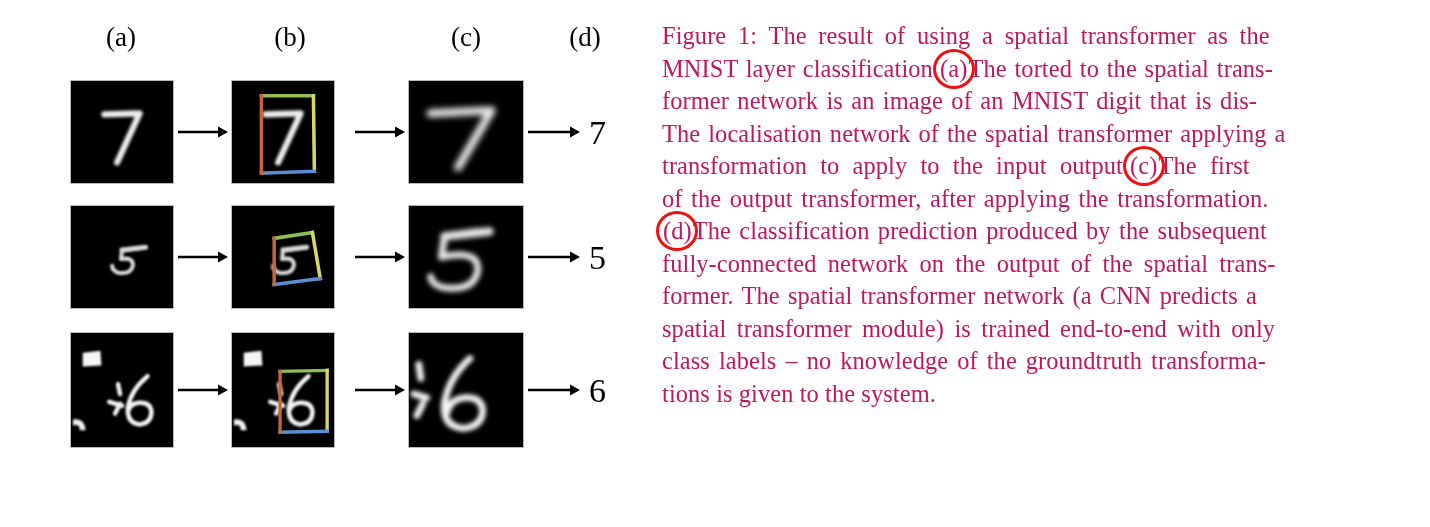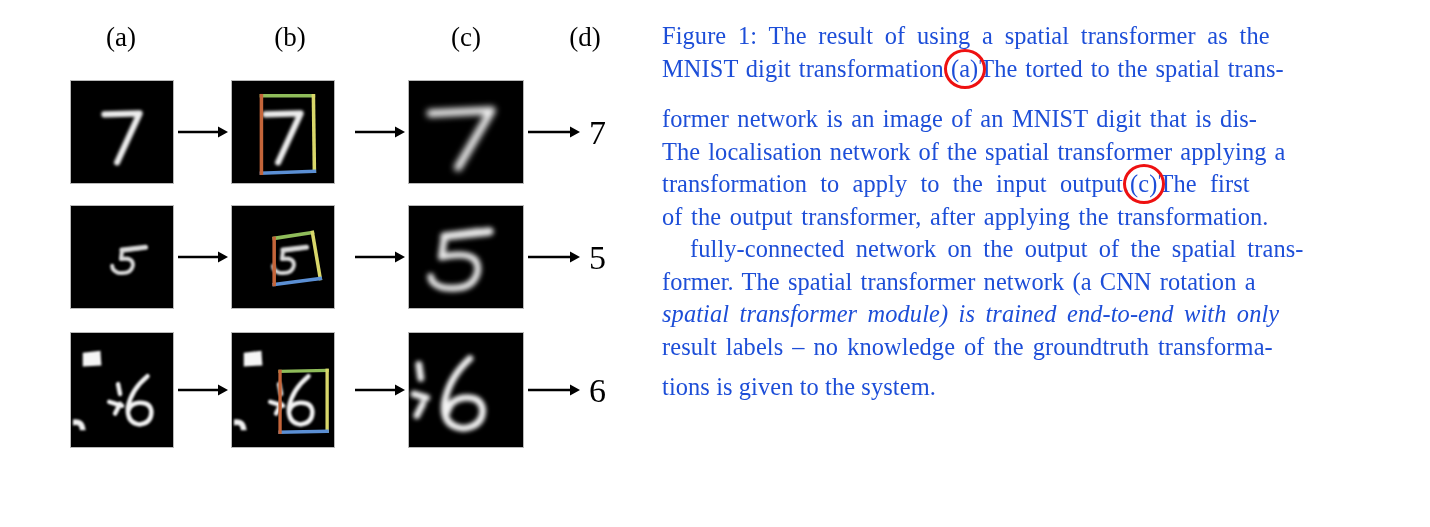--- a/index.html
+++ b/index.html
@@ -64,43 +64,43 @@
   
   #caption {
     position: absolute;
     left: 662px;
     top: 20px;
     width: 762px;
     font-size: 24.4px;
     line-height: 32.5px;
     text-align: justify;
     text-align-last: left;
-    color: #1d4ed8;
+    color: #be185d;
     letter-spacing: 0.1px;
   }
   #caption .ln {
     display: block;
     white-space: nowrap;
     position: relative;
   }
   
   .ln.j1 { word-spacing: 5.5px; }
   .ln.j2 { word-spacing: 3.0px; }
   .ln.j3 { word-spacing: 1.6px; }
-  .ln.j4 { word-spacing: 2.2px; margin-top: 18px; }
+  .ln.j4 { word-spacing: 2.2px; }
   .ln.j5 { word-spacing: 1.0px; }
   .ln.j6 { word-spacing: 1.8px; }
   .ln.j7 { word-spacing: 7.0px; }
   .ln.j8 { word-spacing: 2.4px; }
   .ln.j9 { word-spacing: 2.2px; }
-  .ln.j10 { word-spacing: 5.0px; margin-left: 28px; }
+  .ln.j10 { word-spacing: 5.0px; }
   .ln.j11 { word-spacing: 2.0px; }
-  .ln.j12 { word-spacing: 4.2px; font-style: italic; }
+  .ln.j12 { word-spacing: 4.2px; }
   .ln.j13 { word-spacing: 2.8px; }
-  .ln.j14 { word-spacing: 0px; margin-top: 8px; }
+  .ln.j14 { word-spacing: 0px; }
 
   .circled {
     position: relative;
     display: inline-block;
     padding: 0 1px;
   }
   .circled .ring {
     position: absolute;
     left: 50%;
     top: 50%;
@@ -344,37 +344,38 @@
 
     <div class="out-digit" style="left:589px; top:374px;">6</div>
 
   </div>
 
   <div id="caption">
 
     <span class="ln j1"><span>Figure 1:  The result of using a spatial transformer as the</span></span>
 
 
-    <span class="ln j3"><span>MNIST digit transformation.</span><span class="circled"><span class="ring"></span><span class="lbl">(a)</span></span><span>The torted to the spatial trans-</span></span>
+    <span class="ln j3"><span>MNIST layer classification.</span><span class="circled"><span class="ring"></span><span class="lbl">(a)</span></span><span>The torted to the spatial trans-</span></span>
 
     <span class="ln j4"><span>former network is an image of an MNIST digit that is dis-</span></span>
 
 
     <span class="ln j6"><span>The localisation network of the spatial transformer applying a</span></span>
 
     <span class="ln j7"><span>transformation to apply to the input output.</span><span class="circled"><span class="ring"></span><span class="lbl">(c)</span></span><span>The first</span></span>
 
     <span class="ln j8"><span>of the output transformer, after applying the transformation.</span></span>
 
+    <span class="ln j9"><span class="circled"><span class="ring"></span><span class="lbl">(d)</span></span><span>The classification prediction produced by the subsequent</span></span>
 
     <span class="ln j10"><span>fully-connected network on the output of the spatial trans-</span></span>
 
-    <span class="ln j11"><span>former. The spatial transformer network (a CNN rotation a</span></span>
+    <span class="ln j11"><span>former. The spatial transformer network (a CNN predicts a</span></span>
 
     <span class="ln j12"><span>spatial transformer module) is trained end-to-end with only</span></span>
 
-    <span class="ln j13"><span>result labels – no knowledge of the groundtruth transforma-</span></span>
+    <span class="ln j13"><span>class labels – no knowledge of the groundtruth transforma-</span></span>
 
     <span class="ln j14"><span>tions is given to the system.</span></span>
 
   </div>
 
 </div>
 
 </body></html>

